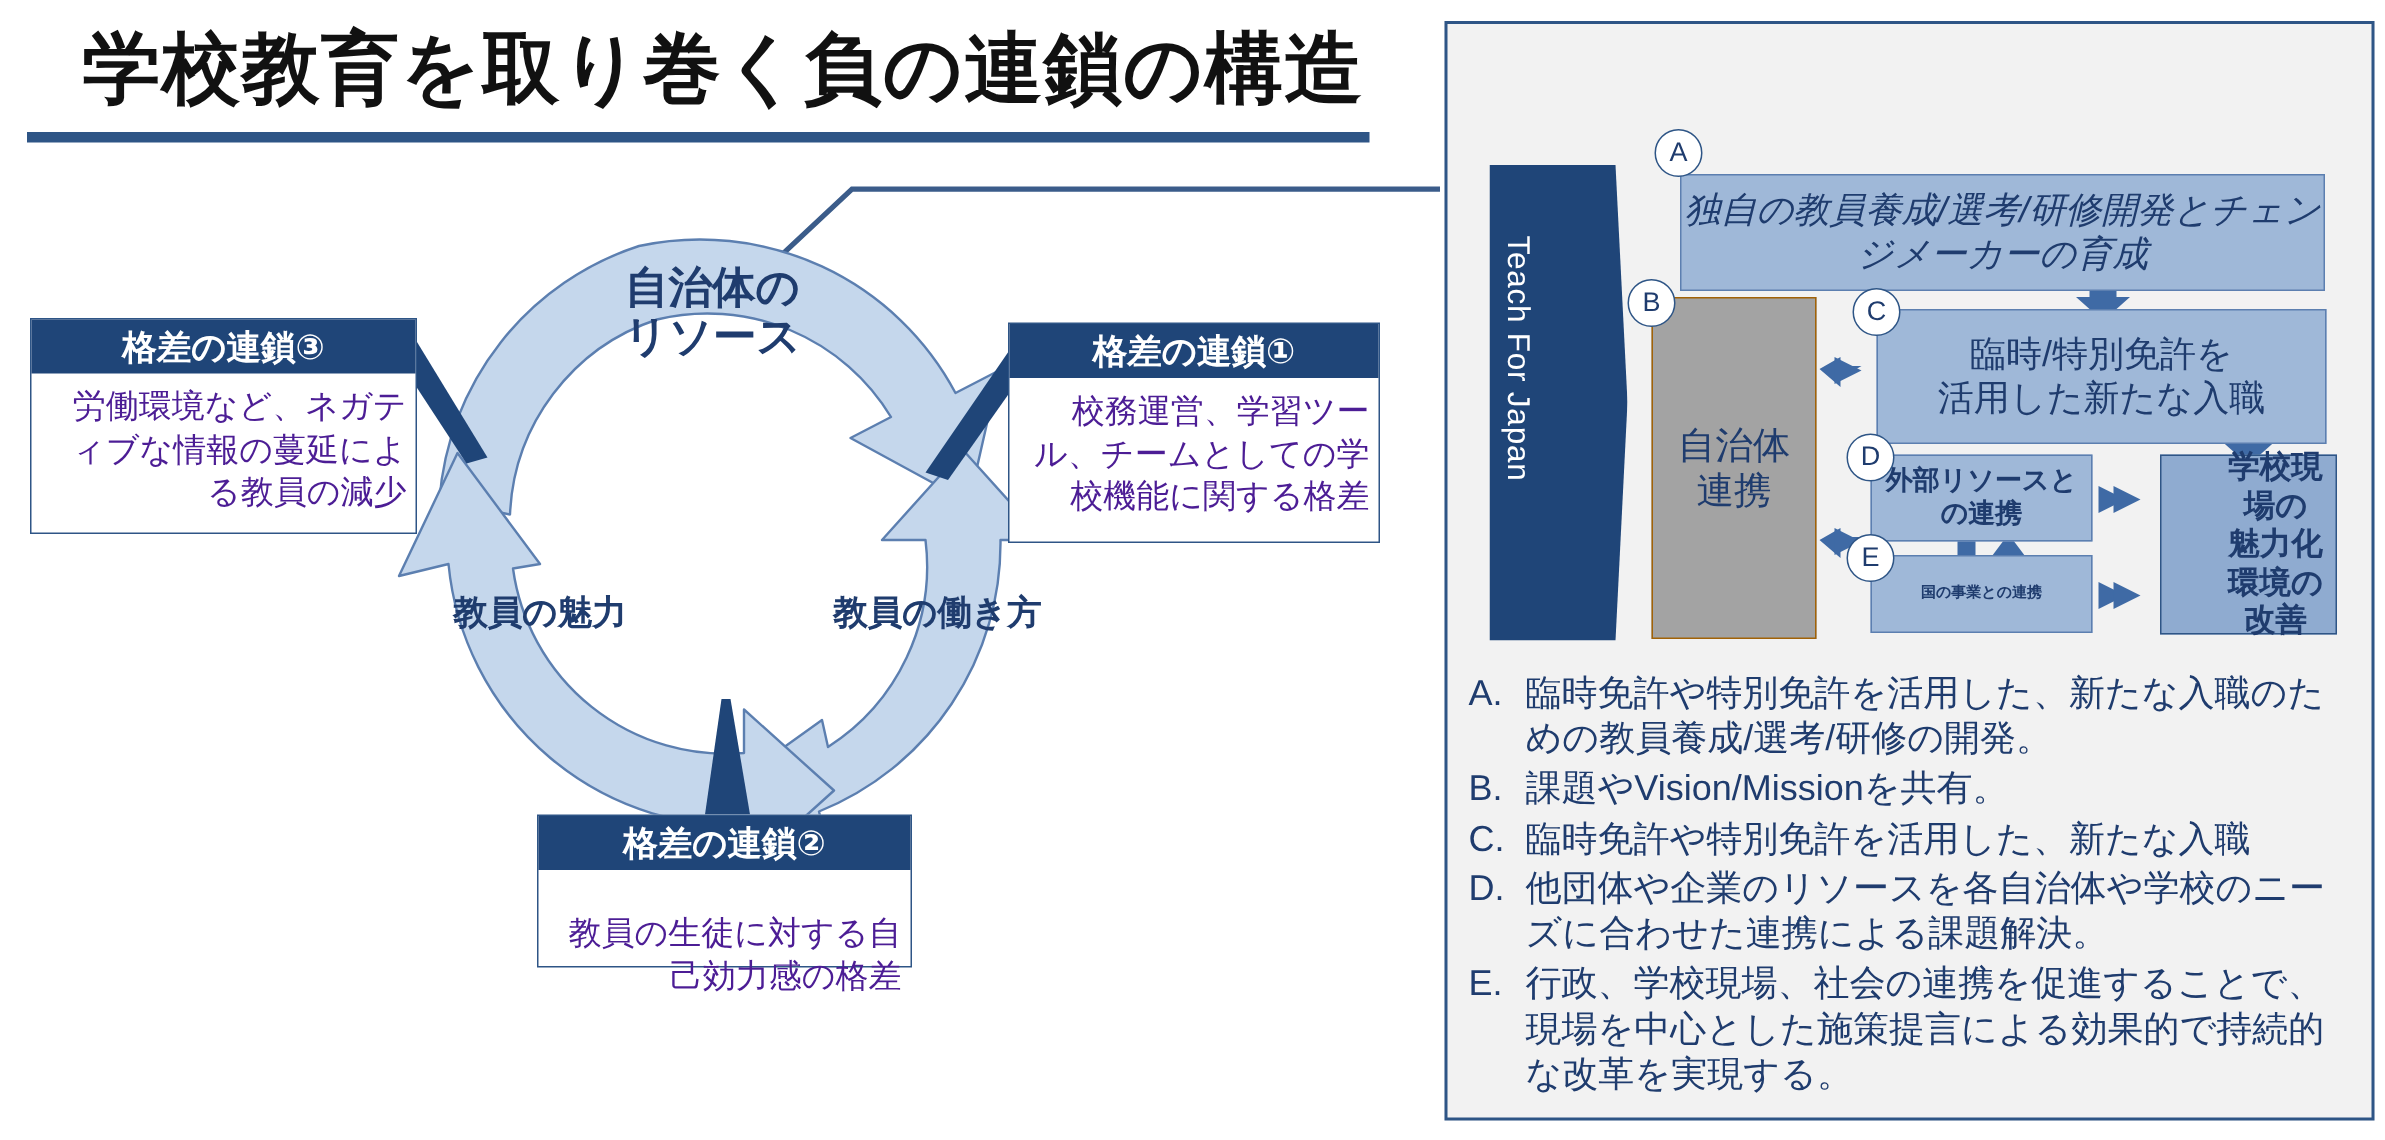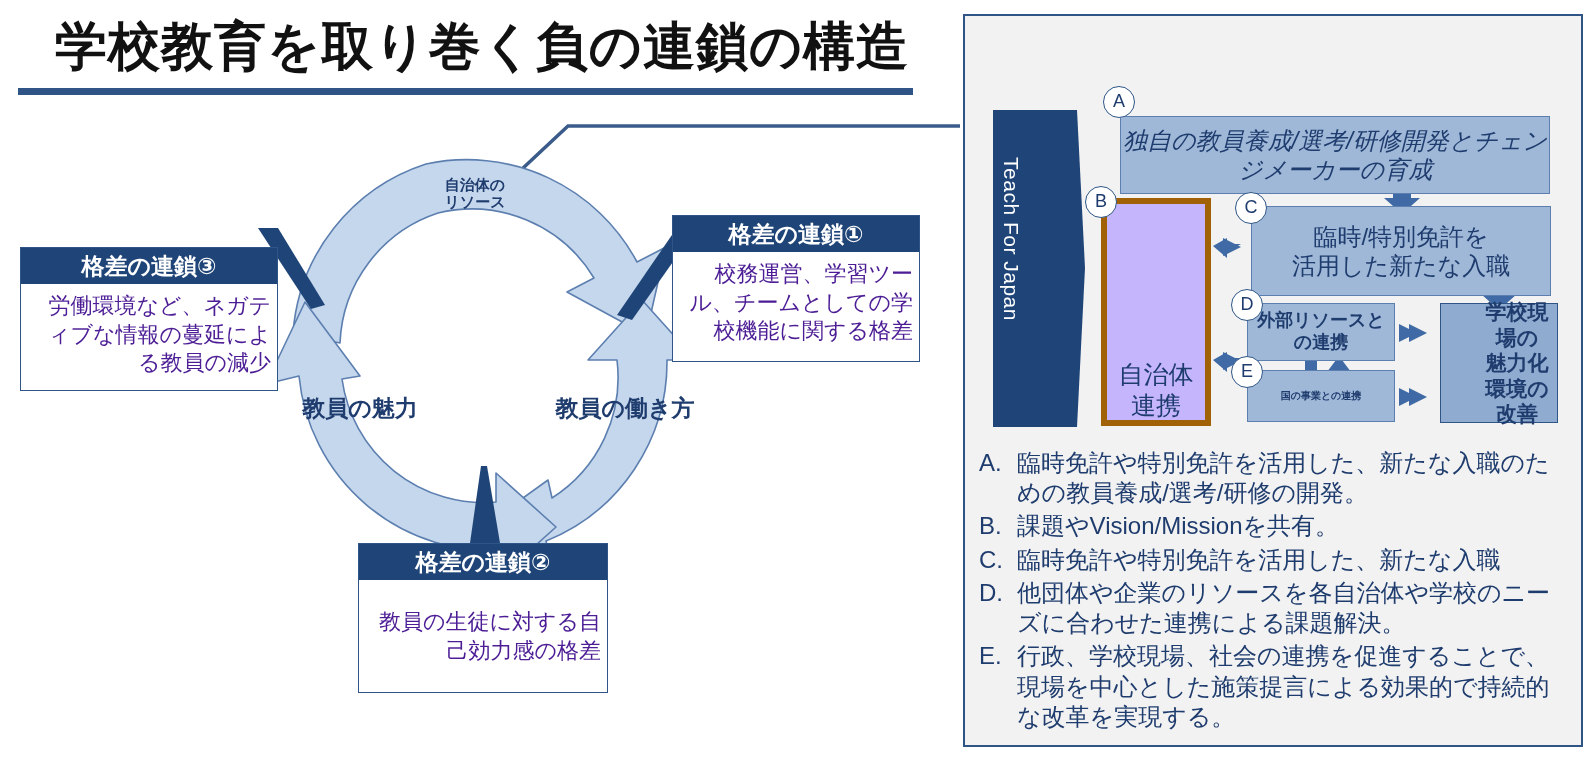--- a/index.html
+++ b/index.html
@@ -19,55 +19,55 @@
   #title-rule{
     position:absolute;left:18px;top:88px;width:895px;height:7px;
     background:#2e5586;
   }
   
   #cycle-svg{position:absolute;left:230px;top:150px;}
   .cyc-label{
     position:absolute;color:#1f3c6e;font-weight:700;text-align:center;
     line-height:1.15;
   }
-  #cyc-label-top{left:385px;top:176px;width:180px;font-size:15px;}
+  #cyc-label-top{left:385px;top:176px;width:180px;font-size:29px;}
   #cyc-label-left{left:265px;top:395px;width:190px;font-size:23px;}
   #cyc-label-right{left:520px;top:395px;width:210px;font-size:23px;}
 
   
   .callout{position:absolute;background:#ffffff;border:1px solid #2e5586;box-sizing:border-box;}
   .callout-hd{
     background:#1f4578;color:#ffffff;font-size:23px;font-weight:700;
     text-align:center;line-height:36px;height:36px;
   }
   .callout-bd{
     color:#4c1d95;font-size:22px;text-align:right;line-height:1.30;
     padding:8px 6px 6px 6px;
   }
-  #box3{left:20px;top:212px;width:258px;height:144px;margin-top:35px;}
+  #box3{left:20px;top:212px;width:258px;height:144px;}
   #box1{left:672px;top:215px;width:248px;height:147px;}
-  #box2{left:358px;top:543px;width:250px;height:150px;}
+  #box2{left:358px;top:543px;width:250px;height:102px;}
   #box2 .callout-bd{padding-top:28px;}
 
   
   #right-panel{
     position:absolute;left:963px;top:14px;width:620px;height:733px;
     background:#f2f2f2;border:2px solid #2e5586;box-sizing:border-box;
   }
   #panel-header{
     position:absolute;left:0;top:0;width:100%;height:70px;
     background:#1f4578;color:#ffffff;font-size:35px;font-weight:400;
     text-align:center;line-height:70px;
   }
   #diagram{position:absolute;left:0;top:72px;width:616px;height:352px;}
   .dbox{position:absolute;box-sizing:border-box;display:flex;
         align-items:center;justify-content:center;text-align:center;
         color:#1f3c6e;line-height:1.22;}
   .dbox-mid{background:#9fb8d8;border:1px solid #5c7fb0;}
-  .dbox-light{background:#c4b5fd;border:6px solid #a16207;align-items:flex-end;}
+  .dbox-light{background:#a3a3a3;border:1px solid #a16207;}
   .dbox-strong{background:#8fabd0;border:1px solid #2e5586;}
   #tfj{
     position:absolute;left:28px;top:22px;width:92px;height:317px;
   }
   #tfj-label{
     position:absolute;left:-84px;top:139px;width:260px;
     transform:rotate(90deg);text-align:center;color:#ffffff;
     font-size:21px;letter-spacing:.5px;
   }
   #dbox-a{left:155px;top:28px;width:430px;height:78px;font-size:24px;font-style:italic;}

